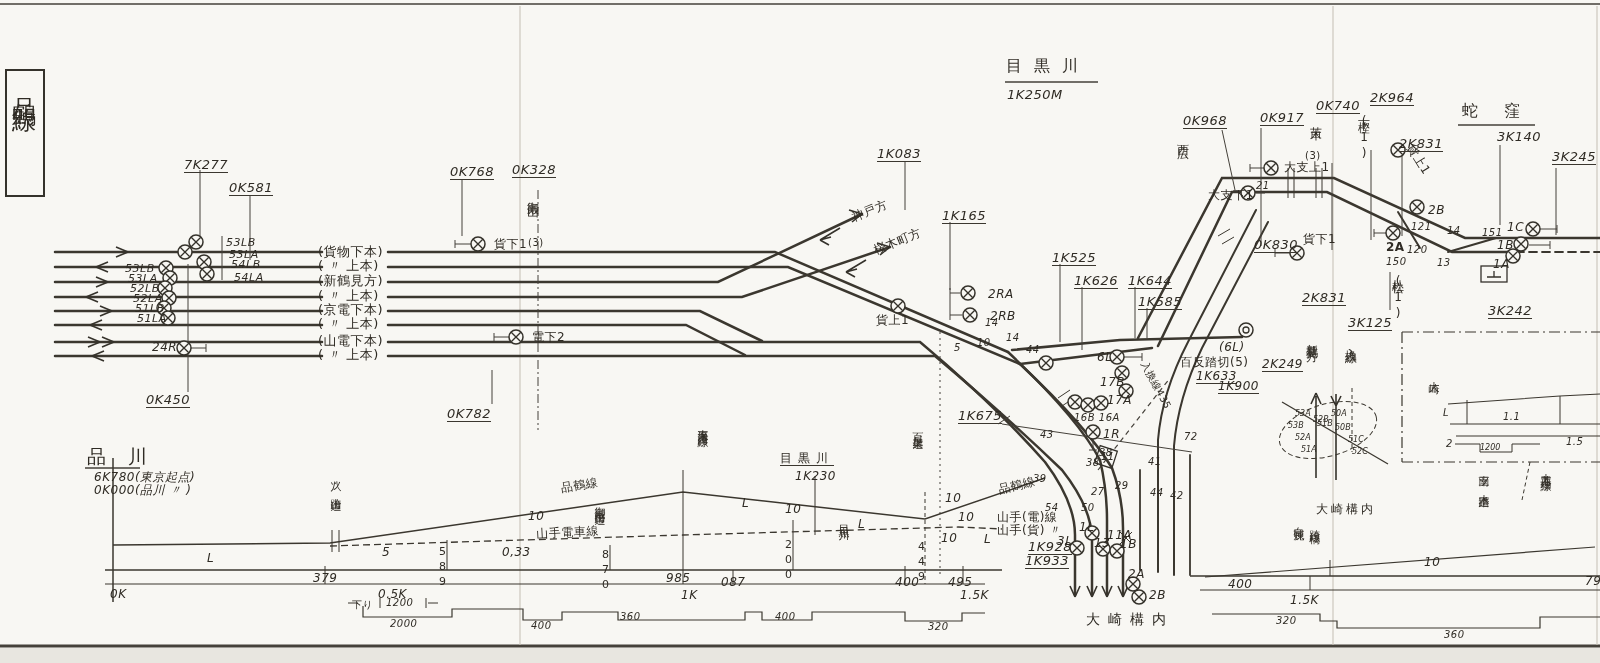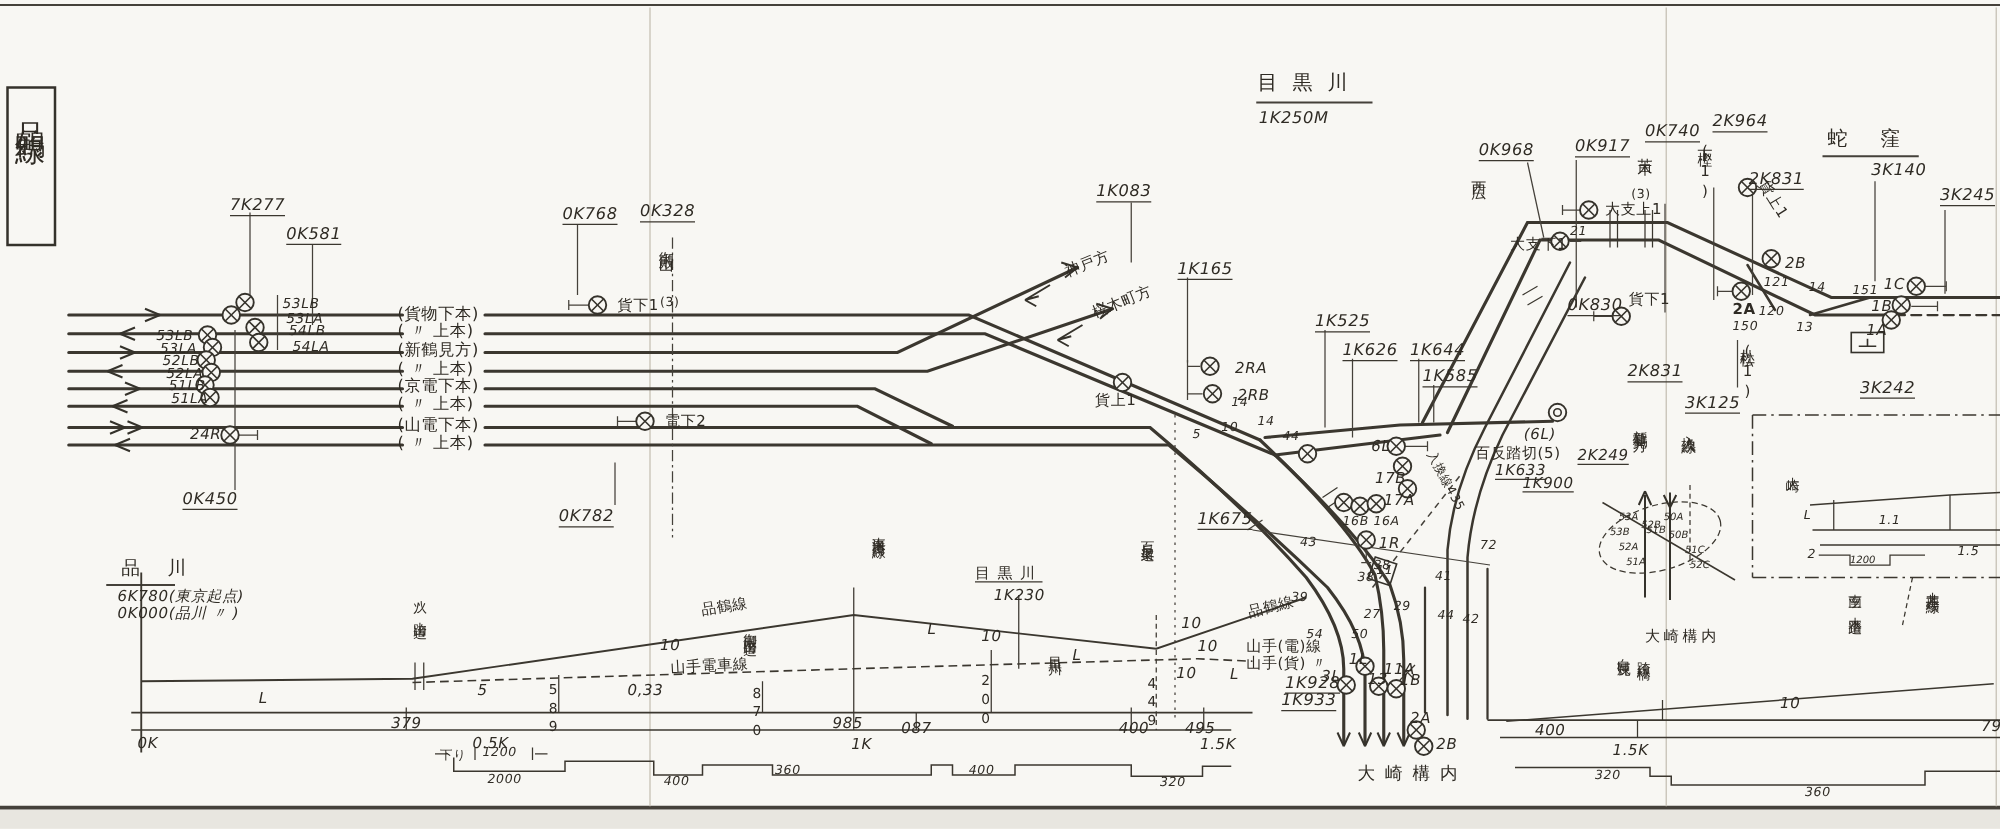--- a/index.html
+++ b/index.html
@@ -219,21 +219,21 @@
 <div>
 
 <div class="lbl v lg" style="left:12px;top:78px">品鶴線</div>
 
 <div class="lbl t16" style="left:1006px;top:58px;letter-spacing:12px">目黒川</div>
 <div class="lbl it" style="left:1007px;top:88px">1K250M</div>
 
 <div class="lbl t16" style="left:1462px;top:103px;letter-spacing:26px">蛇窪</div>
 <div class="lbl it" style="left:1497px;top:130px">3K140</div>
 
-<div class="lbl" style="left:97px;top:447px;font-size:15px;letter-spacing:22px">品川</div>
+<div class="lbl" style="left:87px;top:447px;font-size:19px;letter-spacing:22px">品川</div>
 <div class="lbl md it" style="left:94px;top:471px">6K780(東京起点)</div>
 <div class="lbl md it" style="left:94px;top:484px">0K000(品川 〃 )</div>
 
 <div class="lbl" style="left:318px;top:245px">(貨物下本)</div>
 <div class="lbl" style="left:318px;top:259px">( 〃 上本)</div>
 <div class="lbl" style="left:318px;top:274px">(新鶴見方)</div>
 <div class="lbl" style="left:318px;top:289px">( 〃 上本)</div>
 <div class="lbl" style="left:318px;top:303px">(京電下本)</div>
 <div class="lbl" style="left:318px;top:317px">( 〃 上本)</div>
 <div class="lbl" style="left:318px;top:334px">(山電下本)</div>

